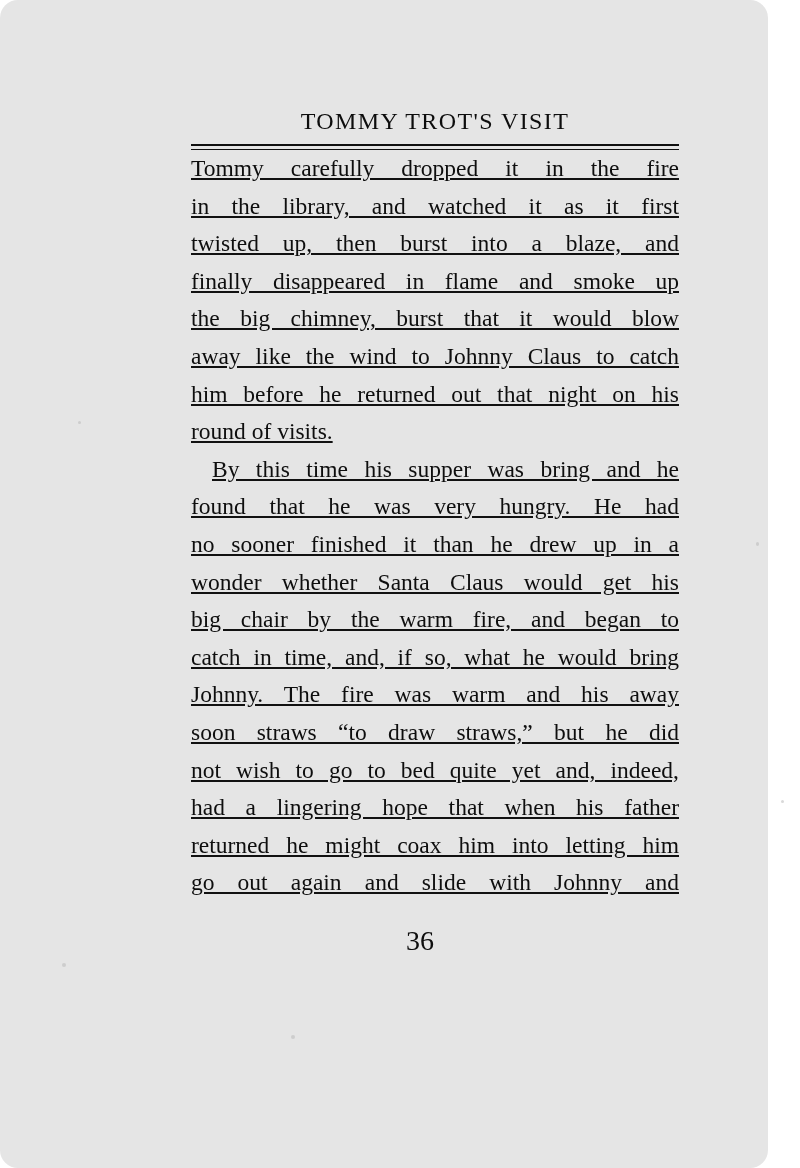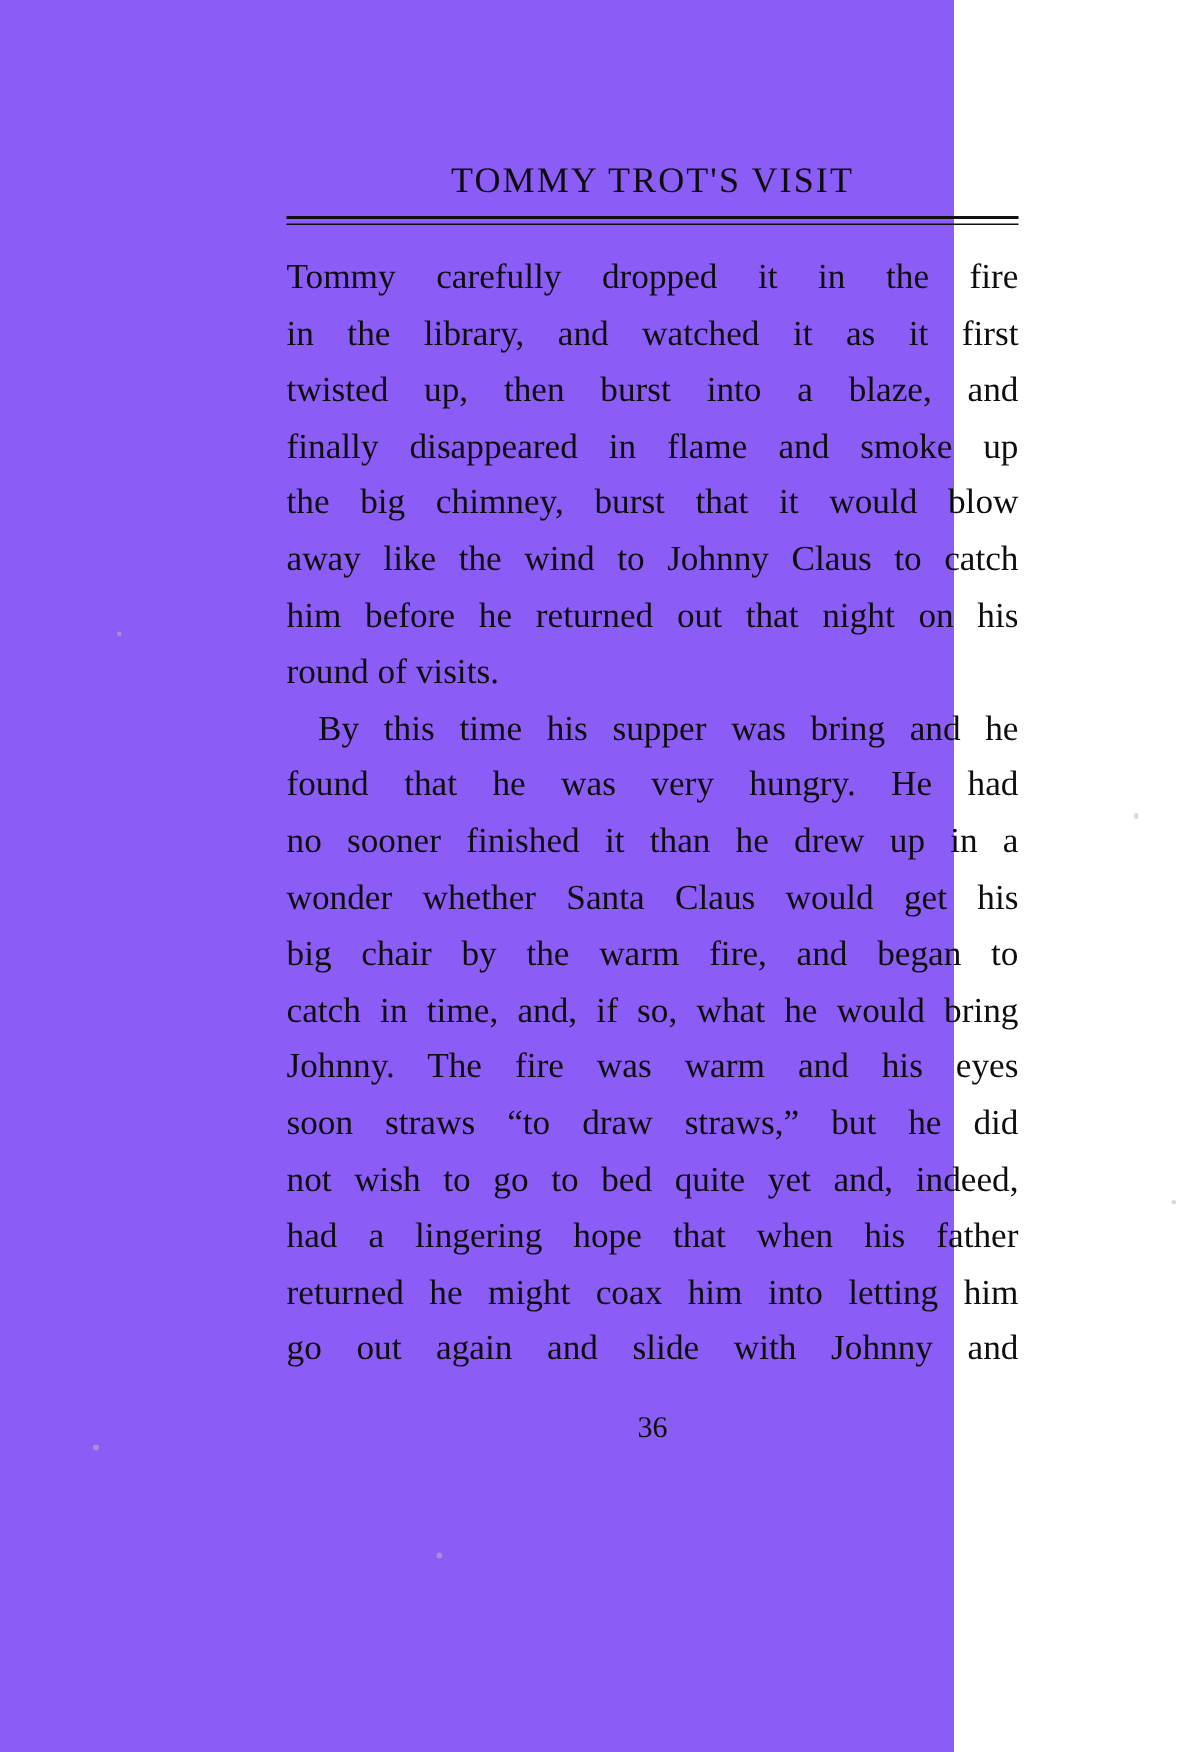--- a/index.html
+++ b/index.html
@@ -10,23 +10,24 @@
   body {
     width: 800px;
     height: 1168px;
     font-family: "Liberation Serif", serif;
     color: #111111;
     overflow: hidden;
   }
 
   .page {
     position: relative;
-    width: 636px;
+    width: 768px;
     height: 1168px;
-    background: #8b5cf6;
+    background: #e5e5e5;
+    border-radius: 18px;
   }
 
   .page-block {
     position: absolute;
     left: 191px;
     top: 108px;
     width: 488px;
   }
 
   .running-head {
@@ -45,21 +46,21 @@
     height: 2px;
     background: #101010;
   }
   .rule-thin {
     height: 1px;
     background: #101010;
     margin-top: 3px;
   }
 
   .body-text {
-    margin-top: 17px;
+    text-decoration: underline;
   }
 
   .para {
     font-size: 23.5px;
     line-height: 37.6px;
     color: #0e0e0e;
   }
 
   .para .line {
     display: block;
@@ -72,27 +73,26 @@
     text-align-last: left;
   }
 
   .indent {
     display: inline-block;
     width: 21px;
   }
 
   .folio {
     position: absolute;
-    left: 191px;
+    left: 176px;
     top: 925px;
     width: 488px;
     text-align: center;
-    font-size: 20px;
+    font-size: 28px;
     color: #0e0e0e;
-    margin-top: 16px;
   }
 
   
   .speck {
     position: absolute;
     background: #b9b9b9;
     border-radius: 50%;
     opacity: 0.55;
   }
 </style>
@@ -123,21 +123,21 @@
         <span class="line last">round of visits.</span>
       </div>
 
       <div class="para">
         <span class="line"><span class="indent"></span><span>By this time his supper was bring and he</span></span>
         <span class="line">found that he was very hungry.  He had</span>
         <span class="line">no sooner finished it than he drew up in a</span>
         <span class="line">wonder whether Santa Claus would get his</span>
         <span class="line">big chair by the warm fire, and began to</span>
         <span class="line">catch in time, and, if so, what he would bring</span>
-        <span class="line">Johnny.  The fire was warm and his eyes</span>
+        <span class="line">Johnny.  The fire was warm and his away</span>
         <span class="line">soon straws “to draw straws,” but he did</span>
         <span class="line">not wish to go to bed quite yet and, indeed,</span>
         <span class="line">had a lingering hope that when his father</span>
         <span class="line">returned he might coax him into letting him</span>
         <span class="line">go out again and slide with Johnny and</span>
       </div>
 
     </div>
   </div>
 

